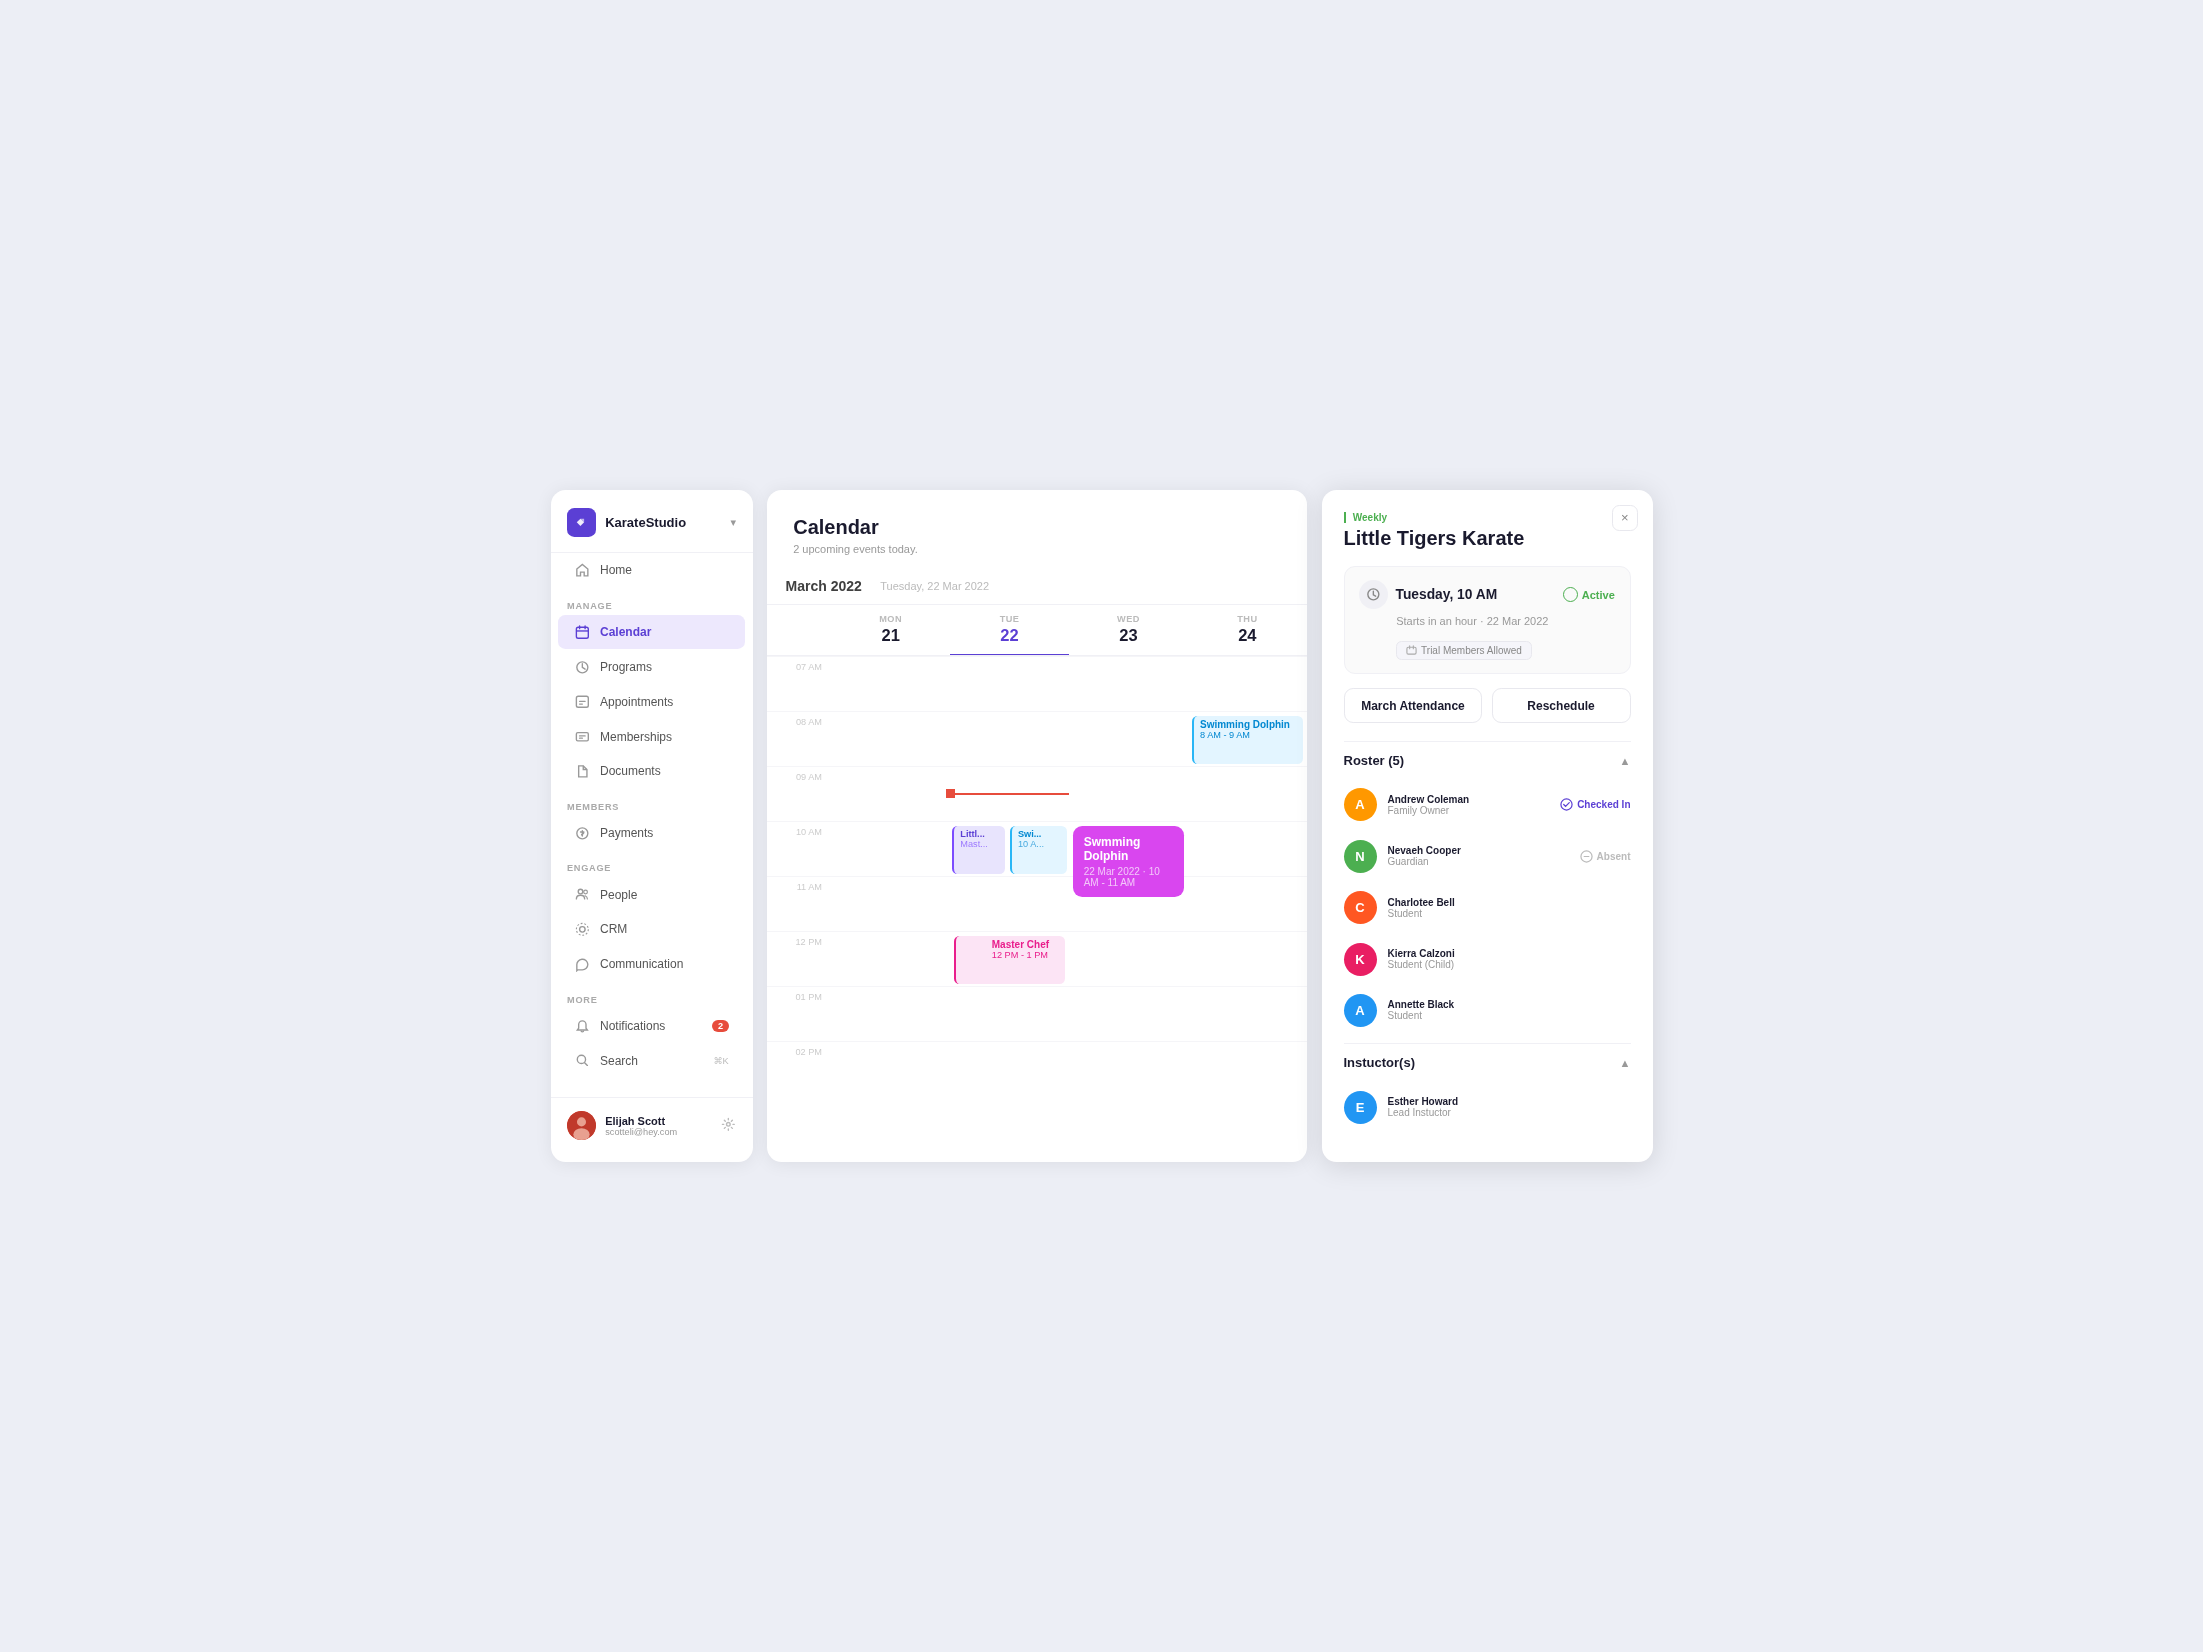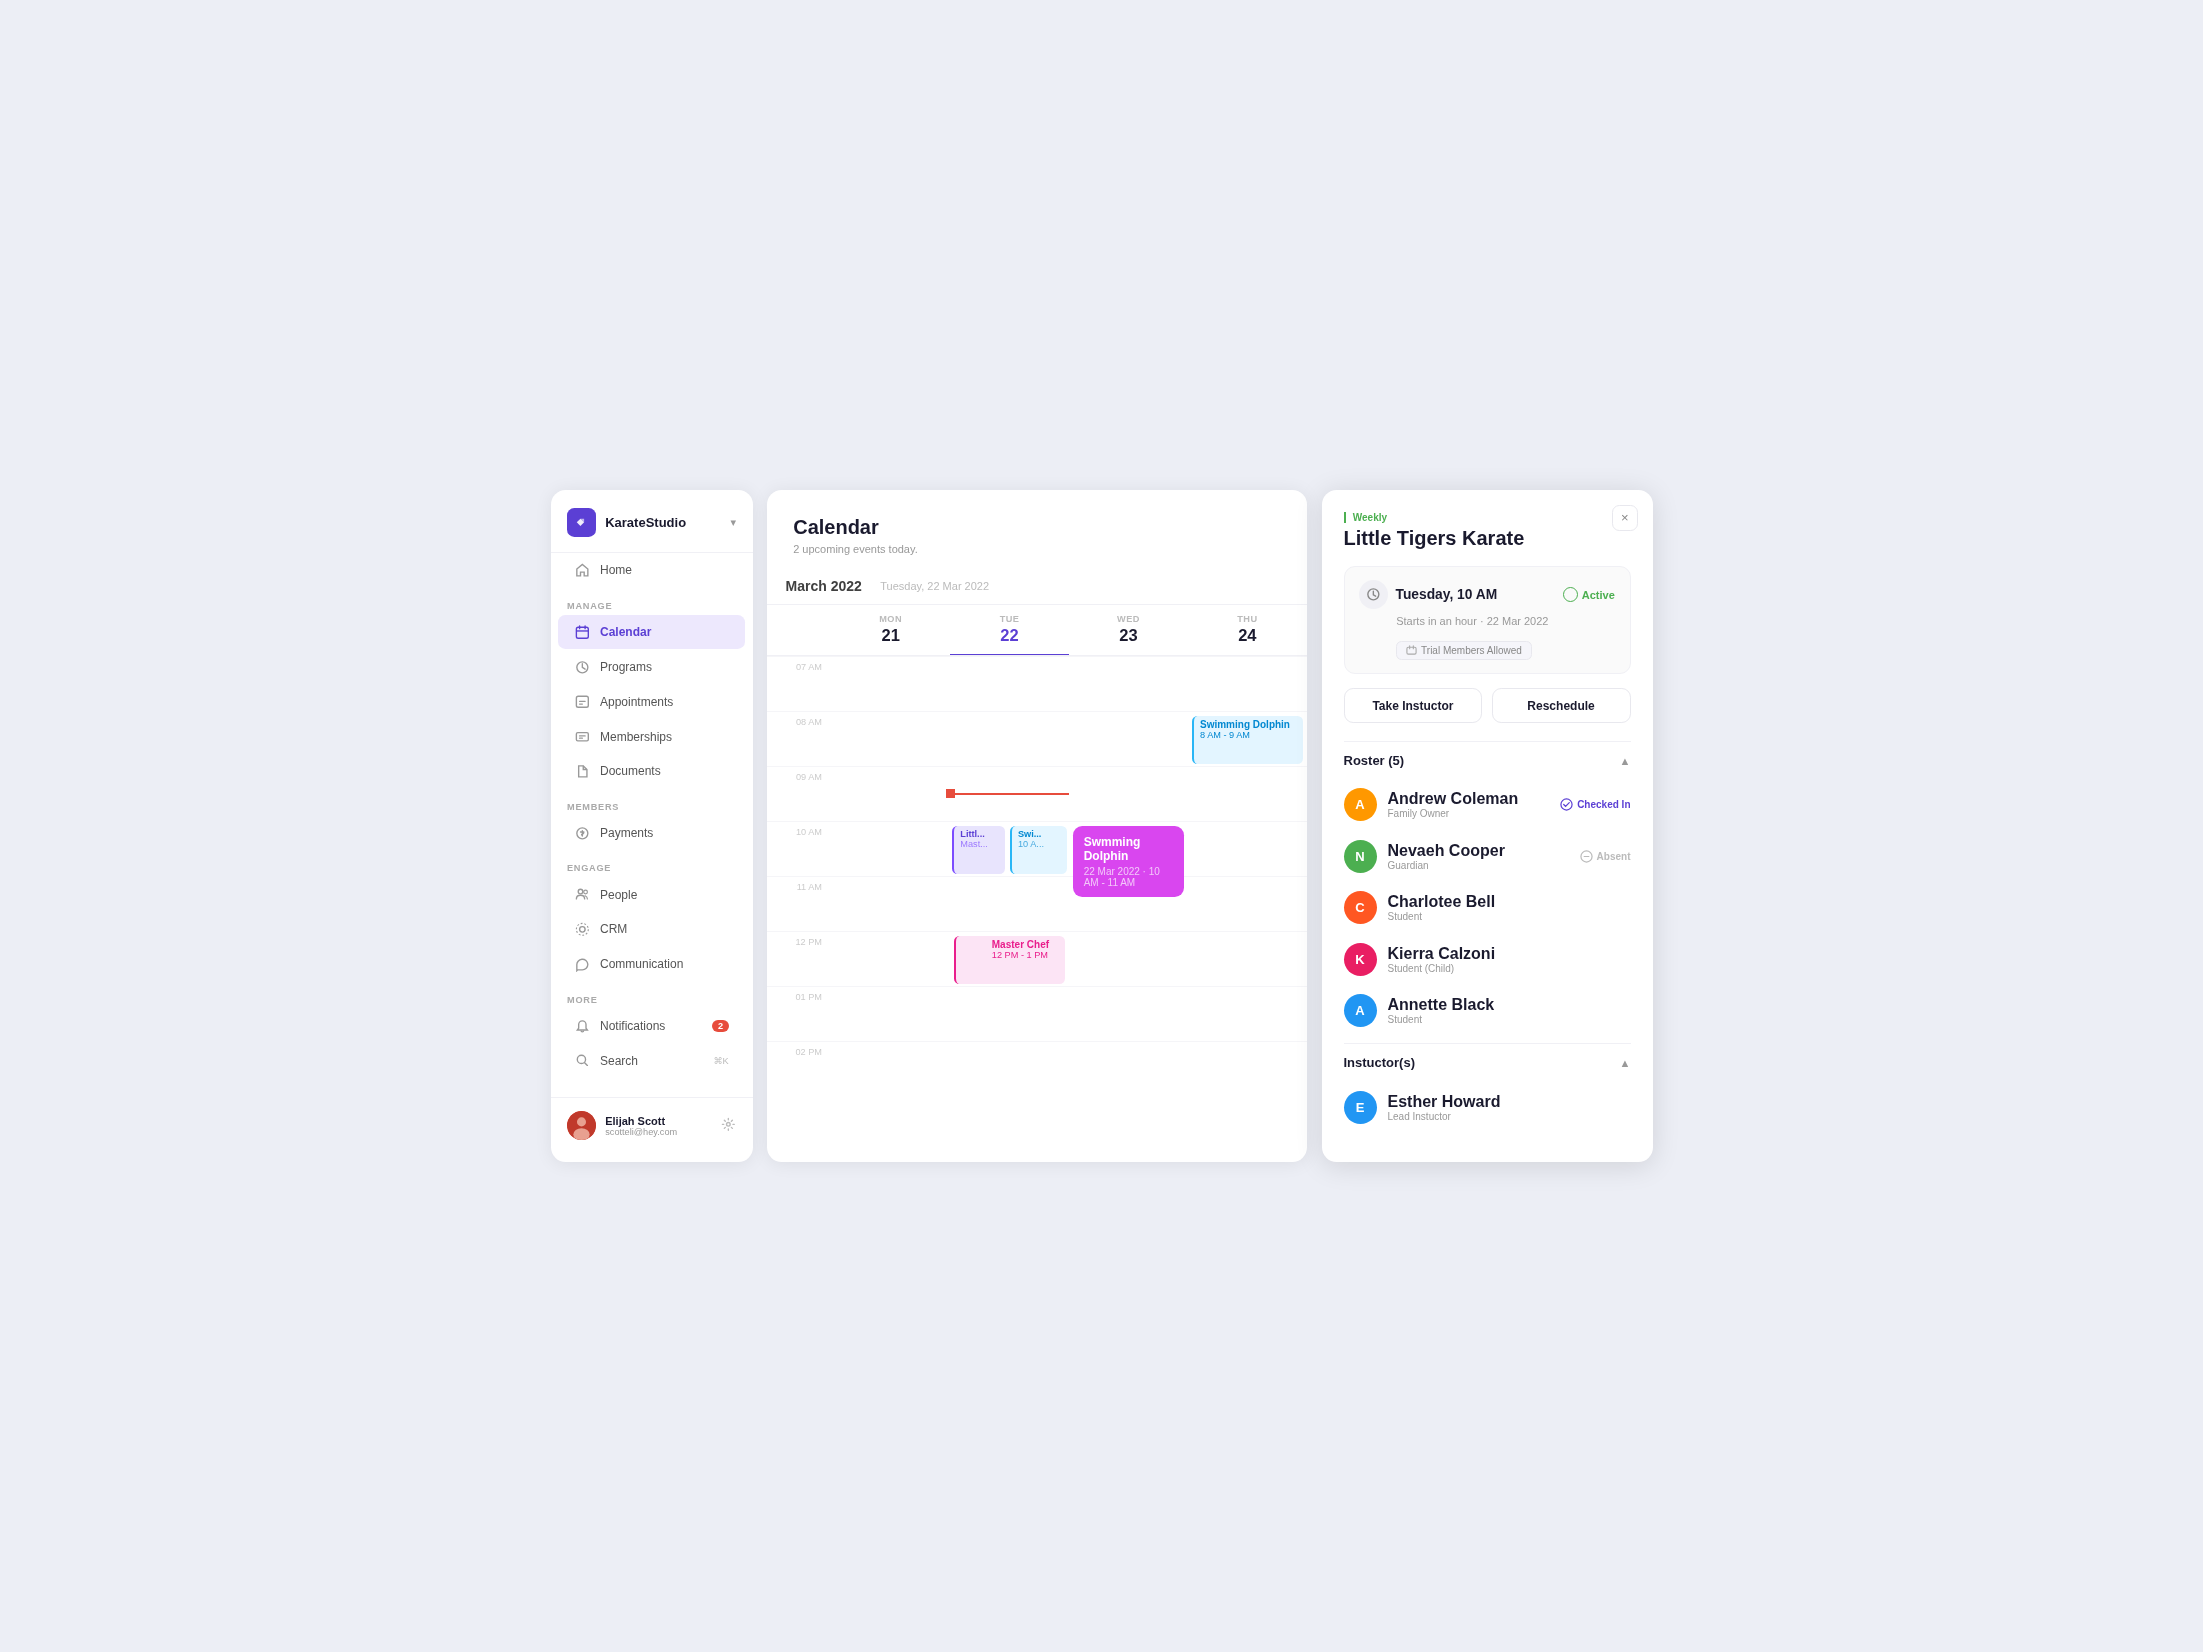--- a/index.html
+++ b/index.html
@@ -403,21 +403,21 @@
       width: 33px; height: 33px;
       border-radius: 50%;
       display: flex; align-items: center; justify-content: center;
       font-size: 13px;
       font-weight: 700;
       color: #fff;
       flex-shrink: 0;
     }
     .roster-info { flex: 1; }
     .roster-name {
-      font-size: 16px;
+      font-size: 10px;
       font-weight: 600;
       color: #1a1a2e;
     }
     .roster-role {
       font-size: 10px;
       color: #999;
     }
     .roster-status {
       font-size: 10px;
       font-weight: 600;
@@ -745,21 +745,21 @@
           <svg width="11" height="11" viewBox="0 0 12 12" fill="none">
               <rect x="1" y="2.5" width="10" height="7.5" rx="1.5" stroke="#aaa" stroke-width="1.2"></rect>
               <path d="M4 1V4M8 1V4" stroke="#aaa" stroke-width="1.2" stroke-linecap="round"></path>
             </svg>
           <span>Trial Members Allowed</span>
         </span>
       </div>
     </div>
 
     <div class="detail-actions">
-      <button class="detail-btn">Take Instuctor</button>
+      <button class="detail-btn">March Attendance</button>
       <button class="detail-btn">Reschedule</button>
     </div>
 
     <div class="roster-header">
       <span class="roster-title">Roster (5)</span>
       <span class="roster-chevron">▲</span>
     </div>
 
     <div class="roster-list">
 

